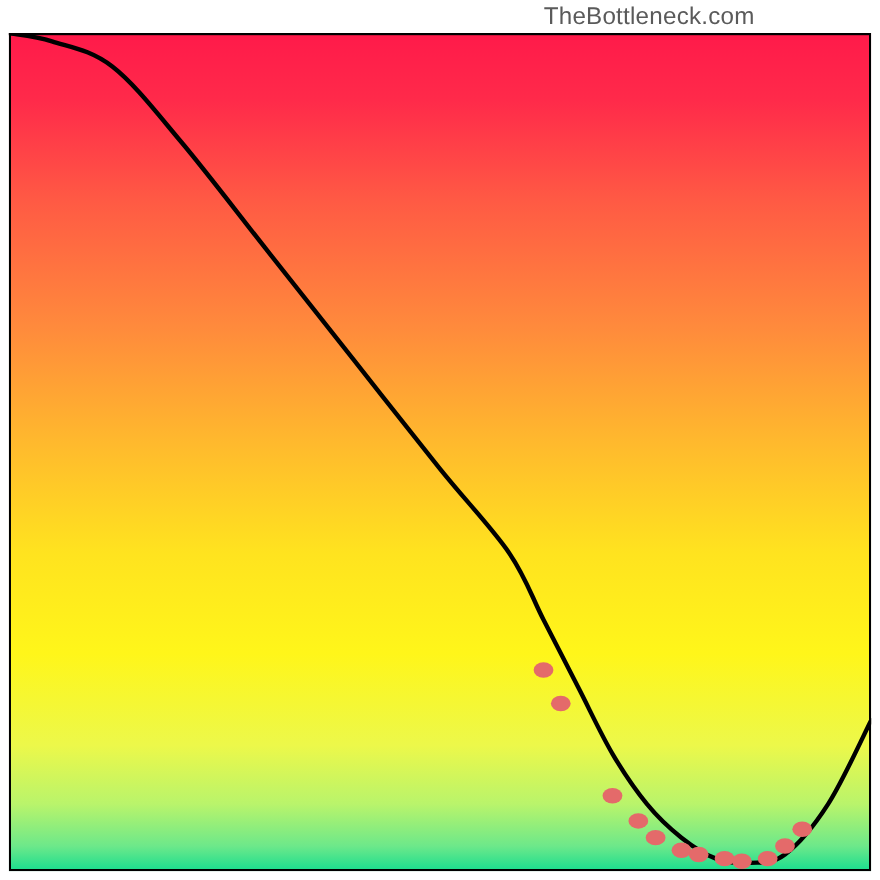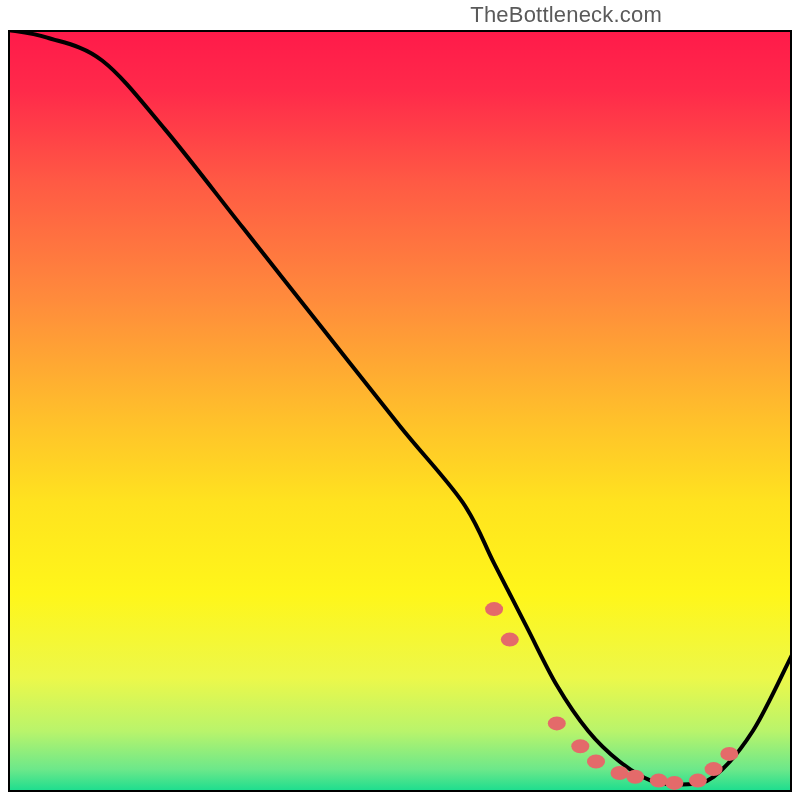--- a/index.html
+++ b/index.html
@@ -8,20 +8,21 @@
     width: 800px;
     height: 800px;
     overflow: hidden;
     background: #ffffff;
     font-family: Arial, Helvetica, sans-serif;
   }
   .wrap {
     position: relative;
     width: 668px;
     height: 800px;
+    padding-left: 24px;
   }
   .attribution {
     position: absolute;
     top: 2px;
     right: 6px;
     font-size: 22px;
     font-weight: 500;
     color: #5a5a5a;
     letter-spacing: 0.2px;
   }

